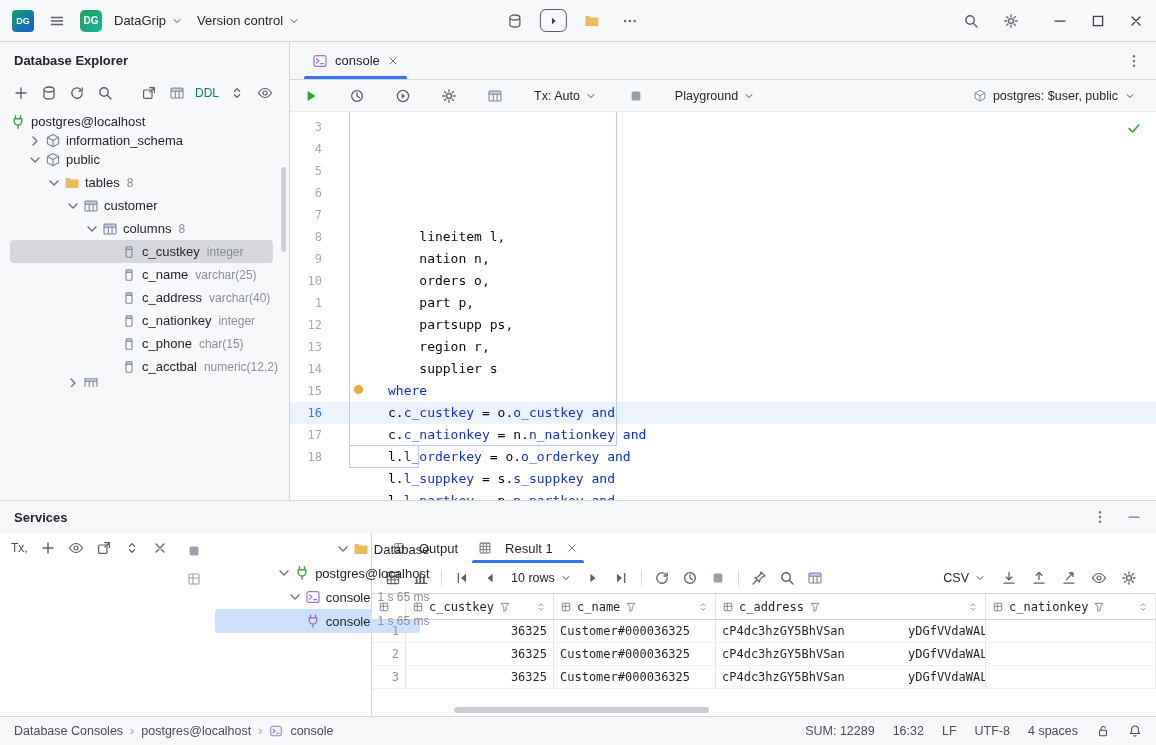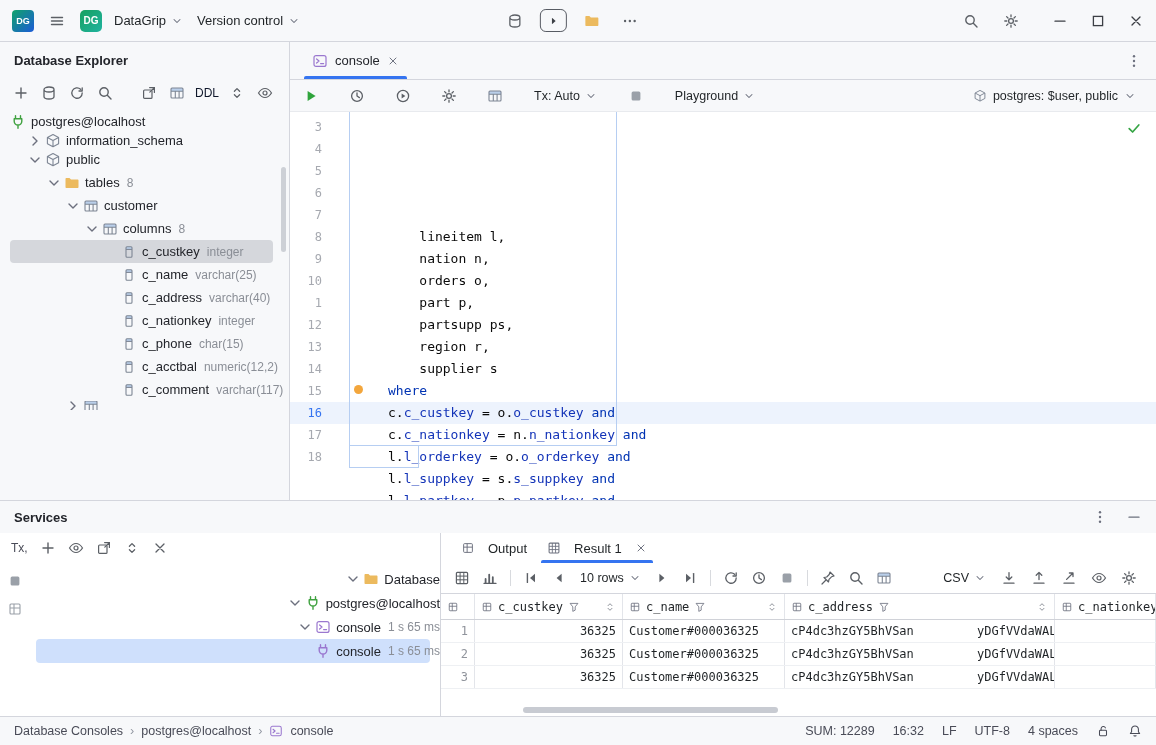--- a/index.html
+++ b/index.html
@@ -34,21 +34,21 @@
 
   
   .content { display:flex; height:458px; }
 
   .explorer { width:290px; border-right:1px solid #d4d6dd; background:#f7f8fa;
     display:flex; flex-direction:column; position:relative; }
   .panel-title { height:36px; display:flex; align-items:center; padding:0 14px; font-weight:bold; }
   .exp-toolbar { height:30px; display:flex; align-items:center; padding:0 8px; gap:2px; color:#6c707e; }
   .exp-toolbar .tbtn { height:24px; min-width:26px; }
   .gap { width:14px; }
-  .ddl { font-size:12px; color:#0f172a; }
+  .ddl { font-size:12px; color:#0f766e; }
   .tree { flex:1; overflow:hidden; padding-top:2px; position:relative; }
   .trow { height:23px; display:flex; align-items:center; position:relative; }
   .trow > * { position:relative; z-index:1; }
   .trow .chev { width:16px; display:flex; justify-content:center; color:#6c707e; }
   .trow .nico { width:20px; display:flex; justify-content:center; margin-right:3px; }
   .trow .lbl { white-space:nowrap; }
   .trow .meta { margin-left:7px; font-size:12px; color:#8a8e96; white-space:nowrap; }
   .trow.sel::before { content:""; position:absolute; left:10px; right:16px; top:0; bottom:0;
     background:#d5d7dc; border-radius:4px; z-index:0; }
   .trow.clip { height:15px; overflow:hidden; }
@@ -87,21 +87,21 @@
   .odot { position:absolute; left:16px; top:273px; width:9px; height:9px; border-radius:50%;
     background:#f3a63c; z-index:3; }
   .check { position:absolute; top:8px; right:14px; color:#35a544; z-index:3; }
 
   
   .services { height:216px; border-top:1px solid #d4d6dd; background:#f7f8fa; display:flex; flex-direction:column; }
   .svc-header { height:32px; display:flex; align-items:center; padding:0 14px; }
   .svc-header .ttl { font-weight:bold; }
   .svc-header .right { margin-left:auto; display:flex; gap:18px; color:#6c707e; align-items:center; }
   .svc-body { flex:1; display:flex; min-height:0; background:#fff; }
-  .svc-left { width:441px; border-right:1px solid #d4d6dd; display:flex; flex-direction:column; background:#fff; }
+  .svc-left { width:372px; border-right:1px solid #d4d6dd; display:flex; flex-direction:row; background:#fff; }
   .svc-toolbar { height:30px; display:flex; align-items:center; gap:2px; padding:0 6px; color:#6c707e; }
   .txlbl { font-size:12px; color:#494b57; padding:0 5px; }
   .svc-main { flex:1; display:flex; }
   .svc-strip { width:30px; display:flex; flex-direction:column; align-items:center; gap:12px; padding-top:10px; color:#9aa0a8; }
   .svc-tree { flex:1; padding-top:4px; }
   .svc-tree .trow { height:24px;justify-content:flex-end; }
   .svc-tree .trow.sel::before { background:#cfe0fc; left:6px; right:10px; }
   .svc-right { flex:1; display:flex; flex-direction:column; min-width:0; background:#fff; }
   .out-tabs { height:30px; display:flex; align-items:center; padding-left:10px; }
   .otab { display:flex; align-items:center; gap:13px; padding:0 10px; height:100%; position:relative; color:#1f2326; }
@@ -532,30 +532,20 @@
         <div class="trow" style="padding-left: 103px;">
           <span class="chev"></span>
           <span class="nico">
             <svg class="ic ">
               <use href="#sym-column"></use>
             </svg>
           </span>
           <span class="lbl">c_acctbal</span>
           <span class="meta">numeric(12,2)</span>
         </div>
-        <div class="trow" style="padding-left: 103px;">
-          <span class="chev"></span>
-          <span class="nico">
-            <svg class="ic ">
-              <use href="#sym-column"></use>
-            </svg>
-          </span>
-          <span class="lbl">c_comment</span>
-          <span class="meta">varchar(117)</span>
-        </div>
         <div class="trow clipb" style="padding-left: 65px;">
           <span class="chev">
             <svg class="ic ">
               <use href="#sym-chev-r"></use>
             </svg>
           </span>
           <span class="nico">
             <svg class="ic ">
               <use href="#sym-table"></use>
             </svg>

